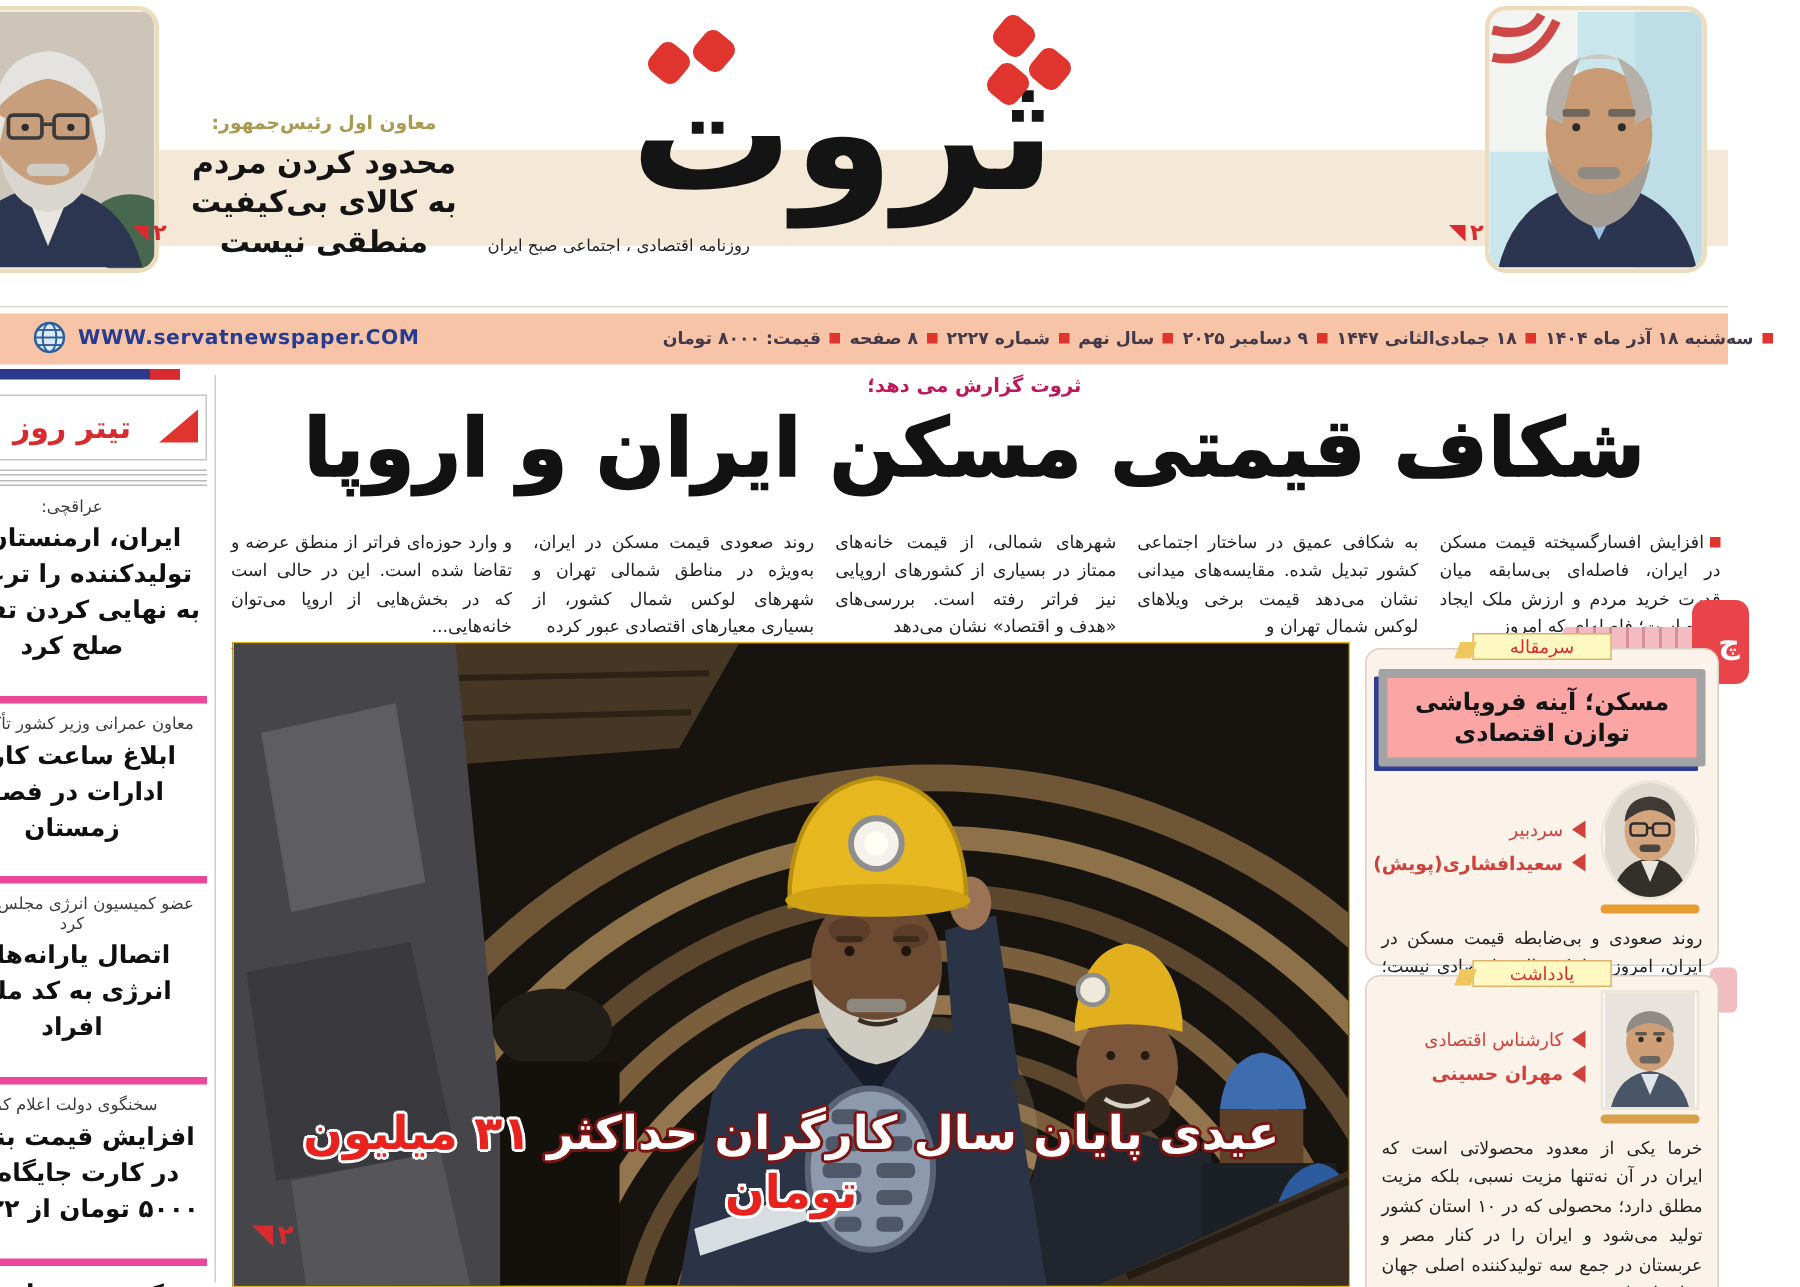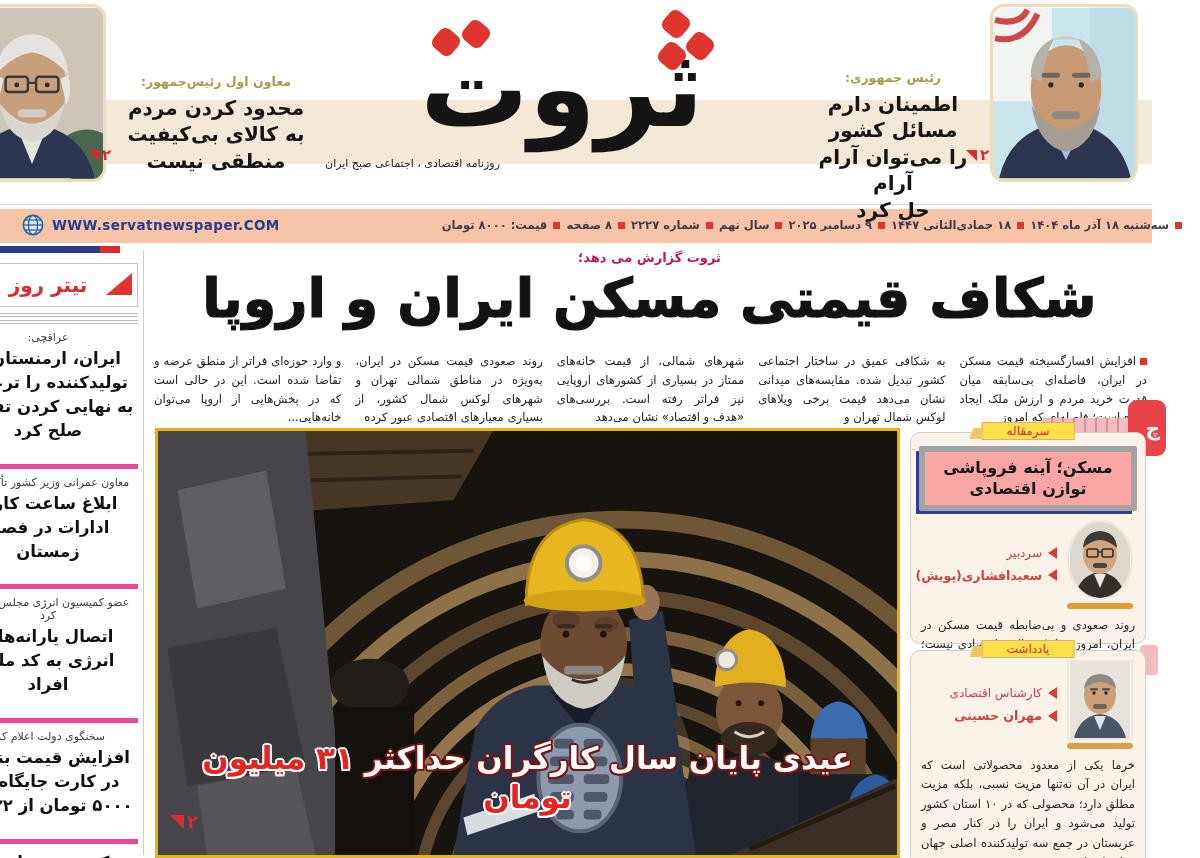--- a/index.html
+++ b/index.html
@@ -57,21 +57,21 @@
   .lead-kicker{position:absolute;left:200px;top:250px;width:995px;text-align:center;
                font-size:13px;font-weight:bold;color:#be185d;z-index:2;}
   .lead-headline{position:absolute;left:200px;top:264px;width:995px;text-align:center;
                  font-size:54px;font-weight:bold;color:#121212;z-index:2;line-height:1.3;
                  -webkit-text-stroke:1.1px #121212;}
   .lead-cols{position:absolute;left:202px;top:352px;width:993px;display:flex;gap:14px;}
   .lcol{flex:1;font-size:11.6px;line-height:1.62;text-align:justify;color:#222;}
   .col-mk{direction:ltr;text-align:left;margin-top:2px;}
   
   .mainphoto{position:absolute;left:203px;top:428px;width:745px;height:430px;
-             border:3px solid #eab308;box-sizing:border-box;overflow:hidden;background:#15110d;}
+             border:1px solid #eab308;box-sizing:border-box;overflow:hidden;background:#15110d;}
   .mainphoto svg{display:block;width:100%;height:100%;}
   .caption{position:absolute;left:0;right:0;top:308px;text-align:center;
            font-size:31px;font-weight:bold;line-height:1.25;z-index:3;}
   .cap-w{color:#ffffff;text-shadow:2px 0 0 #7a1513,-2px 0 0 #7a1513,0 2px 0 #7a1513,0 -2px 0 #7a1513,
          1.5px 1.5px 0 #7a1513,-1.5px -1.5px 0 #7a1513,1.5px -1.5px 0 #7a1513,-1.5px 1.5px 0 #7a1513;}
   .cap-r{color:#e8231d;text-shadow:2px 0 0 #fff,-2px 0 0 #fff,0 2px 0 #fff,0 -2px 0 #fff,
          1.5px 1.5px 0 #fff,-1.5px -1.5px 0 #fff,1.5px -1.5px 0 #fff,-1.5px 1.5px 0 #fff;}
   .photo-mk{position:absolute;left:12px;bottom:24px;z-index:3;}
   
   .ruler{position:absolute;left:1090px;top:418px;width:88px;height:22px;background:#f2bcc1;
@@ -81,21 +81,21 @@
                  background:#f3c95f;border-radius:50%;}
   .corner-tag{position:absolute;left:1176px;top:400px;width:38px;height:56px;background:#e8444a;
               border-radius:9px;color:#fff;font-size:20px;font-weight:bold;display:flex;
               align-items:center;padding-right:6px;box-sizing:border-box;z-index:2;}
   .note-sliver{position:absolute;left:1188px;top:645px;width:18px;height:30px;background:#f2bcc1;
                border-radius:4px;z-index:1;}
   .obox{position:absolute;left:958px;width:236px;background:#fbf3ea;border:1px solid #d8cfc2;
         border-radius:10px;box-sizing:border-box;z-index:2;}
   .obox1{top:432px;height:212px;}
   .obox2{top:650px;height:230px;}
-  .tab{position:absolute;top:-11px;left:50%;transform:translateX(-50%);background:#fde047;
+  .tab{position:absolute;top:-11px;left:50%;transform:translateX(-50%);background:#fef9c3;
        border:1.5px solid #dfb26b;padding:1px 24px;font-size:12px;color:#d92b2f;white-space:nowrap;}
   .tab::before{content:"";position:absolute;left:-11px;top:5px;width:11px;height:11px;
                background:#f0c75e;transform:skewX(-20deg);}
   .tbox{margin:13px 8px 0;background:#fca5a5;border:6px solid #a3a3a3;box-shadow:-4px 4px 0 -1px #2e3e95;
         padding:5px 4px;text-align:center;font-weight:bold;font-size:16px;color:#151515;
         line-height:1.33;border-radius:2px;}
   .author-row{margin:9px 10px 0;display:flex;gap:8px;align-items:center;}
   .pwrap{flex:none;width:70px;text-align:center;}
   .aphoto{width:62px;height:76px;overflow:hidden;border:2px solid #eee6d8;background:#fff;margin:0 auto;}
   .aphoto.oval{border-radius:50%;}
@@ -163,26 +163,20 @@
     <div class="hk">معاون اول رئیس‌جمهور:</div>
     <div class="hl">محدود کردن مردم</div>
     <div class="hl">به کالای بی‌کیفیت</div>
     <div class="hl">منطقی نیست</div>
   </div>
   <span class="pmark mk-abs" style="left:136px;top:148px;">
       <b>۲</b>
       <i></i>
     </span>
 
-  <div class="hstory hs-right">
-    <div class="hk">رئیس جمهوری:</div>
-    <div class="hl">اطمینان دارم مسائل کشور</div>
-    <div class="hl">را می‌توان آرام آرام</div>
-    <div class="hl">حل کرد</div>
-  </div>
   <span class="pmark mk-abs" style="left:1014px;top:148px;">
       <b>۲</b>
       <i></i>
     </span>
 
   <div class="logo-wrap">
     <svg viewBox="0 0 380 160">
       <text x="190" y="122" text-anchor="middle" font-family="DejaVu Sans" font-weight="bold" font-size="108" fill="#141414">ثروت</text>
       <g fill="#e0352f">
         <rect x="292" y="8" width="24" height="24" rx="7" transform="rotate(40 304 20)"></rect>

